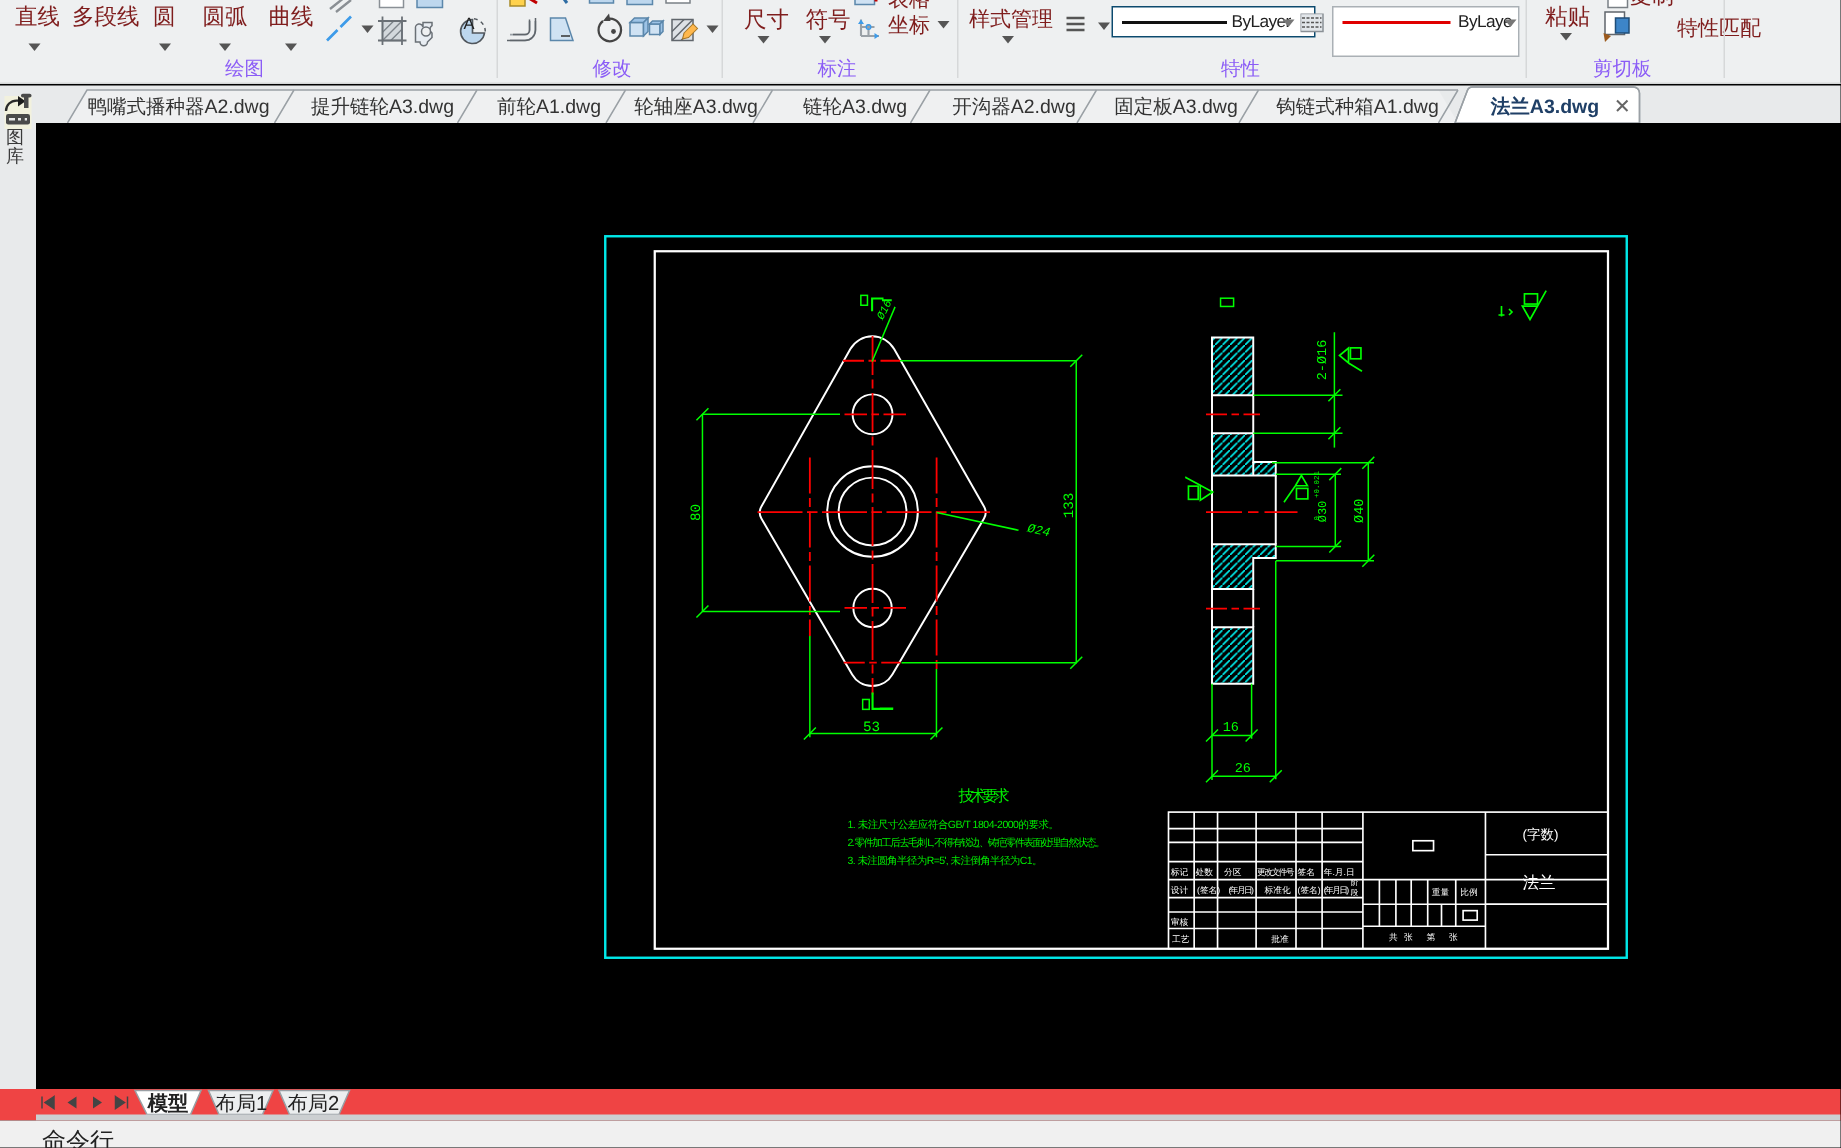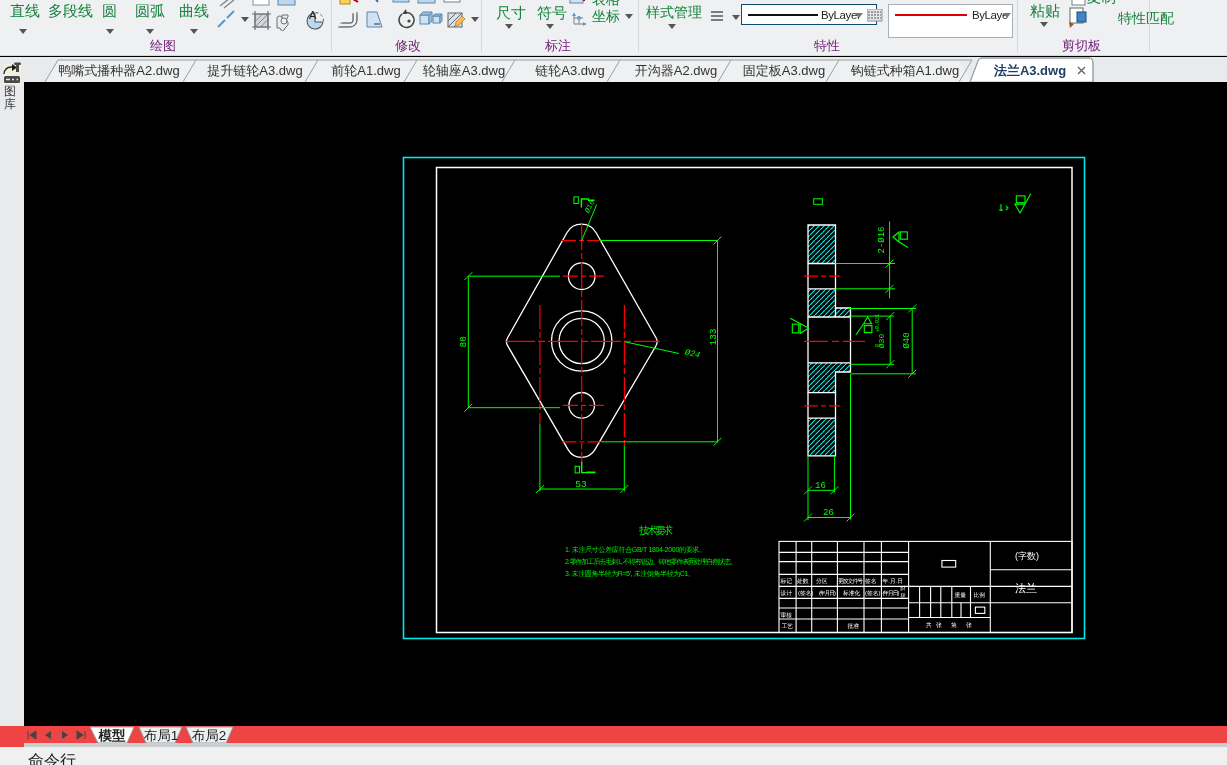--- a/index.html
+++ b/index.html
@@ -1,18 +1,18 @@
 <!DOCTYPE html>
 <html><head><meta charset="utf-8"><style>
 *{margin:0;padding:0;box-sizing:border-box}
 html,body{width:1227px;height:765px;overflow:hidden;font-family:"Liberation Sans",sans-serif;background:#000}
 #ribbon{position:absolute;left:0;top:0;width:1227px;height:56px;background:#eef0f1;border-bottom:1px solid #d5d7d8}
 .rsep{position:absolute;top:0;width:1px;height:52px;background:#d6d8d9}
-.rlab{position:absolute;top:37px;font-size:13px;color:#701a75;white-space:nowrap}
-.btn{position:absolute;top:2px;font-size:15px;color:#15803d;white-space:nowrap}
+.rlab{position:absolute;top:37px;font-size:13px;color:#8b5cf6;white-space:nowrap}
+.btn{position:absolute;top:2px;font-size:15px;color:#7f1d1d;white-space:nowrap}
 .drop{position:absolute;width:0;height:0;border-left:4px solid transparent;border-right:4px solid transparent;border-top:5px solid #555}
 #tabstrip{position:absolute;left:0;top:57px;width:1227px;height:25px;background:#e8eaeb}
 #leftbar{position:absolute;left:0;top:82px;width:24px;height:644px;background:#e8eaeb}
 #canvas{position:absolute;left:24px;top:82px;width:1203px;height:644px;background:#000}
 #dwg{position:absolute;left:0;top:0;width:1227px;height:765px;pointer-events:none}
 #botbar{position:absolute;left:0;top:726px;width:1227px;height:21px;background:#ef4444}
 #cmd{position:absolute;left:0;top:747px;width:1227px;height:18px;background:#f0f0f0}
 </style></head>
 <body>
 <div id="ribbon">

